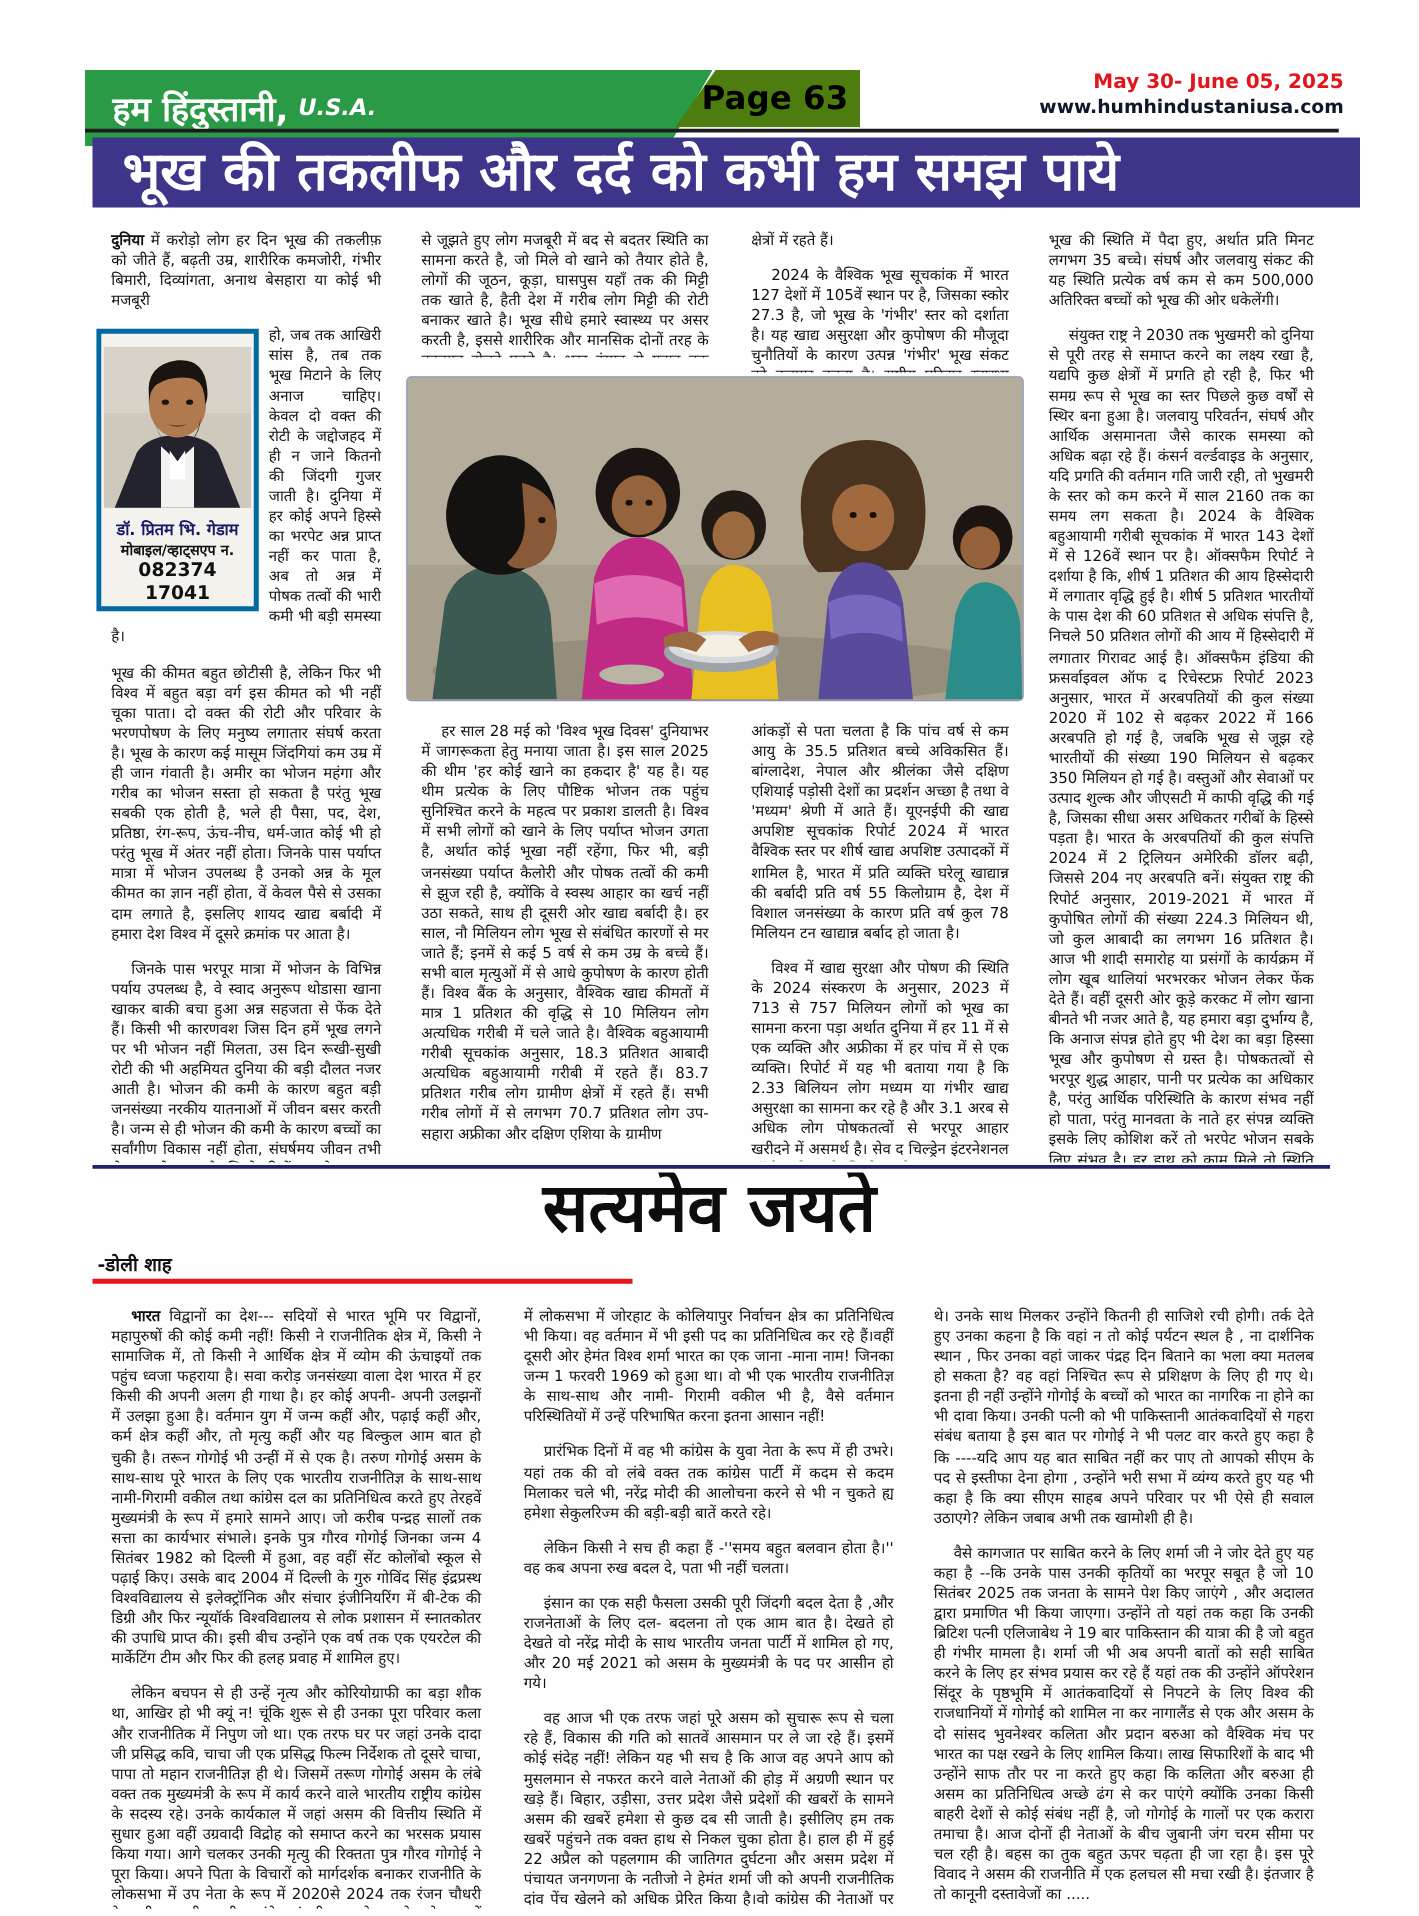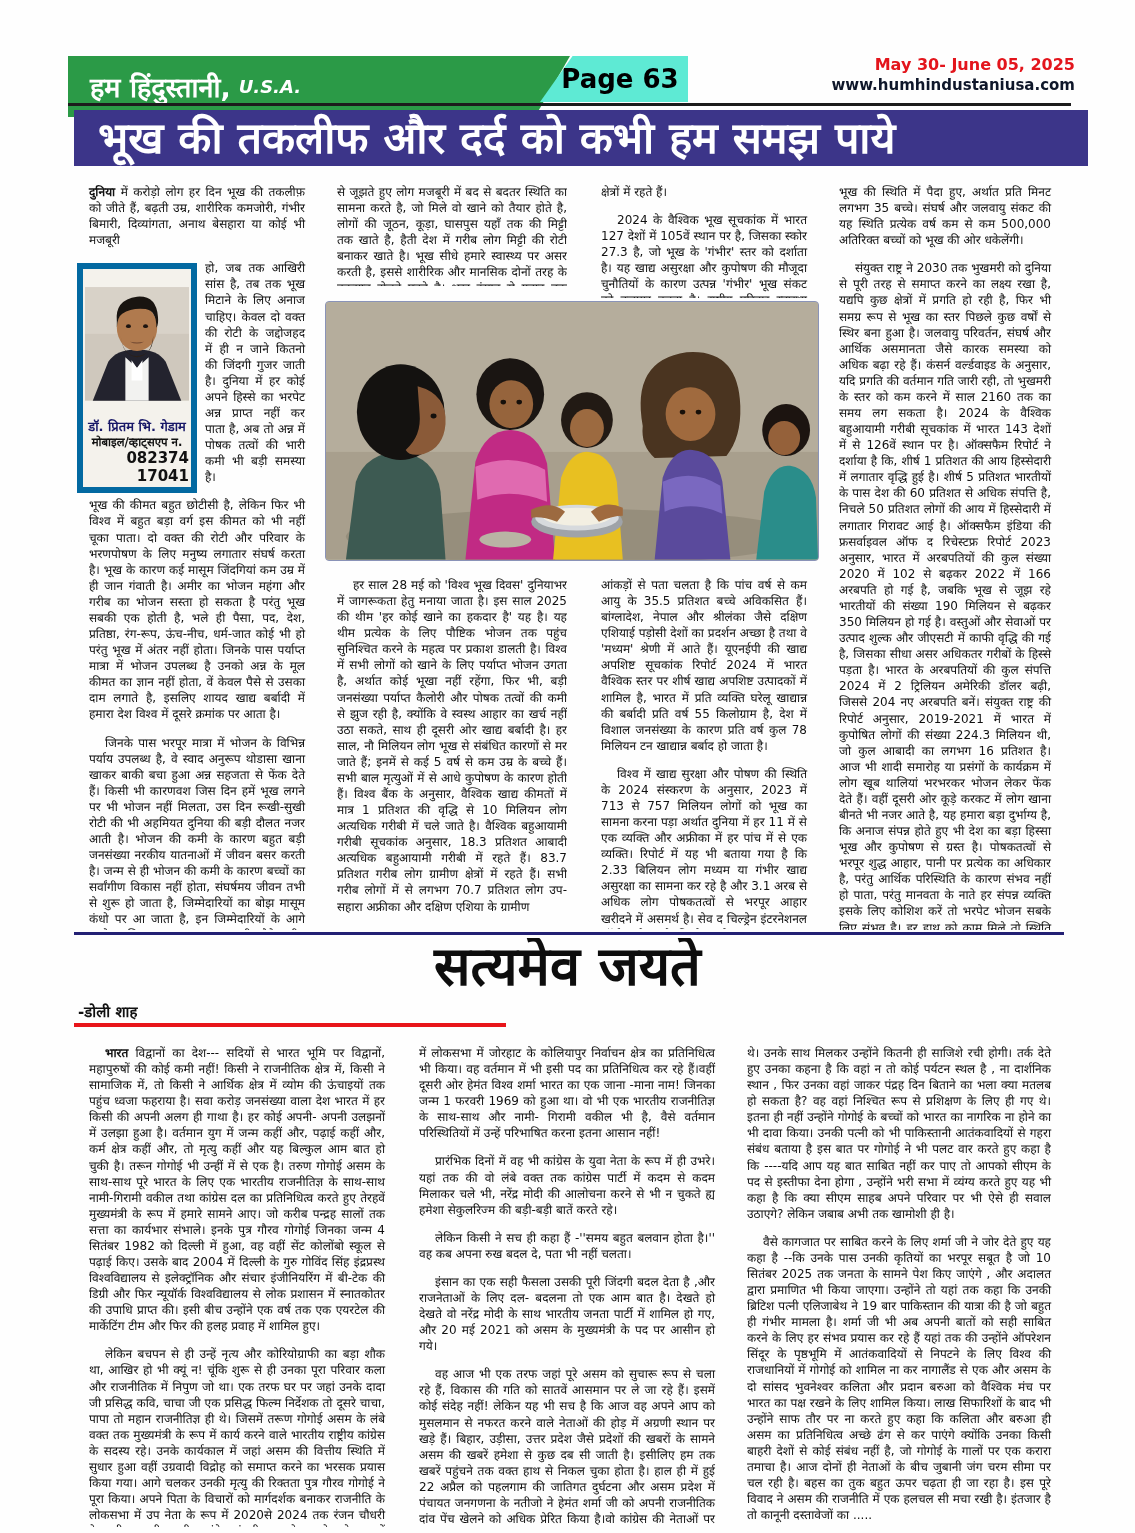--- a/index.html
+++ b/index.html
@@ -4,21 +4,21 @@
 <style>
   html,body{margin:0;padding:0;background:#e8e8e4;}
   .page{position:relative;width:1135px;height:1533px;margin:0 auto;background:#fefefe;
         font-family:"DejaVu Sans",sans-serif;overflow:hidden;}
   
   .mast-green{position:absolute;left:68px;top:56px;width:502px;height:61px;background:#2b9a47;
               clip-path:polygon(0 0,100% 0,93% 100%,0 100%);color:#fff;display:flex;align-items:center;
               padding-left:22px;box-sizing:border-box;}
   .mast-title{font-size:27px;font-weight:bold;}
   .mast-usa{font-size:18px;font-weight:bold;font-style:italic;margin-left:8px;}
-  .pagebox{position:absolute;left:540px;top:56px;width:148px;height:46px;background:#5eead4;
+  .pagebox{position:absolute;left:540px;top:56px;width:148px;height:46px;background:#4d7c0f;
            clip-path:polygon(22% 0,100% 0,100% 100%,0 100%);display:flex;align-items:center;justify-content:center;
            font-size:26px;font-weight:bold;color:#000;padding-left:12px;box-sizing:border-box;}
   .issue{position:absolute;left:764px;top:55px;width:311px;text-align:right;line-height:1.3;}
   .issue-date{font-size:16px;font-weight:bold;color:#e3151c;}
   .issue-url{font-size:15px;font-weight:bold;color:#0f172a;}
   .topline{position:absolute;left:68px;top:103px;width:1003px;height:3px;background:#1c1c1c;}
   
   .a1-headline{position:absolute;left:74px;top:110px;width:990px;height:56px;background:#3c3589;
                color:#fff;font-size:43px;font-weight:bold;text-align:left;line-height:56px;
                white-space:nowrap;overflow:hidden;padding-left:24px;}
@@ -31,26 +31,26 @@
   .midrow.toprow{height:126px;}
   .midrow.bottomrow{height:364px;}
   .halfcol{width:242px;overflow:hidden;}
   .photo{height:258px;margin:3px 0 4px 0;border:1px solid #8a93b8;border-radius:4px;overflow:hidden;background:#b9b29f;}
   .photo svg{display:block;width:100%;height:100%;}
   
   .para{margin:12px;text-align:justify;font-size:12px;line-height:1.34;color:#111;text-indent:16px;}
   .cont{text-indent:0;}
   .leadword{font-weight:bold;}
   
-  .author-box{float:left;width:120px;margin:3px 8px 2px 0;border:6px solid #0369a1;background:#f4f2ec;
+  .author-box{float:left;width:130px;margin:3px 8px 2px 0;border:4px solid #0369a1;background:#f4f2ec;
               text-align:center;padding:2px;box-sizing:border-box;}
   .author-box svg{display:block;width:100%;height:146px;}
   .author-name{font-weight:bold;font-size:13px;color:#181868;margin-top:2px;line-height:1.2;}
   .author-contact{font-weight:bold;font-size:11.5px;color:#111;line-height:1.25;}
-  .author-phone{font-weight:bold;font-size:15px;color:#111;line-height:1.2;text-align:right;}
+  .author-phone{font-weight:bold;font-size:15px;color:#111;line-height:1.2;}
   
   .sep{position:absolute;left:74px;top:932px;width:990px;height:3px;background:#232074;}
   .a2-headline{position:absolute;left:0;top:938px;width:1135px;height:58px;font-size:54px;font-weight:800;
                color:#0d0d0d;text-align:center;line-height:58px;white-space:nowrap;overflow:hidden;}
   .a2-byline{position:absolute;left:78px;top:1001px;font-size:15px;font-weight:bold;color:#111;}
   .redline{position:absolute;left:74px;top:1023px;width:432px;height:4px;background:#e8151a;}
   .a2-body{position:absolute;left:77px;top:1033px;width:986px;height:494px;}
   .a2col{position:absolute;top:0;height:494px;overflow:hidden;}
   #b1{left:0;width:320px;}
   #b2{left:330px;width:320px;}

